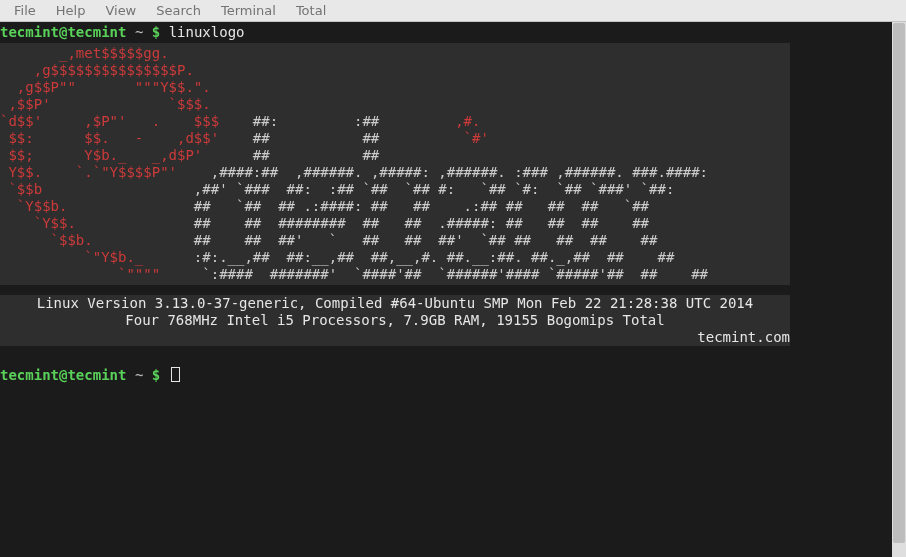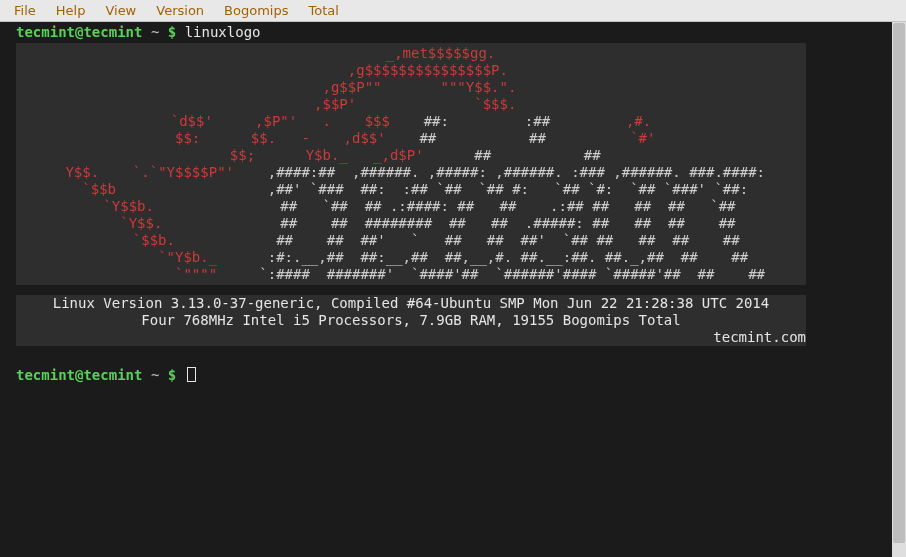--- a/index.html
+++ b/index.html
@@ -11,33 +11,33 @@
     overflow: hidden;
   }
   .menubar {
     background: #e8e8e8;
     height: 22px;
     display: flex;
     align-items: center;
     padding: 0 4px;
     font-family: "DejaVu Sans", sans-serif;
     font-size: 13px;
-    color: #a16207;
+    color: #737373;
     border-bottom: 1px solid #c4c4c4;
   }
   .menubar .menu-item {
     padding: 2px 10px;
     cursor: pointer;
   }
   .terminal {
     background: #1b1b1b;
     width: 100%;
     height: calc(100% - 22px);
     position: relative;
-    padding: 2px 16px;
+    padding: 2px 0;
     font-size: 14px;
     line-height: 17px;
   }
   .scrollbar-track {
     position: absolute;
     right: 0;
     top: 0;
     width: 14px;
     height: 100%;
     background: #dedede;
@@ -58,21 +58,21 @@
   .prompt-user { color: #5ad25a; font-weight: bold; }
   .prompt-path { color: #bbbbbb; }
   .prompt-symbol { color: #5ad25a; font-weight: bold; }
   .cmd { color: #e6e6e6; }
   .ascii-block {
     background: #2e2e2e;
     margin: 2px 0 2px 0;
     padding: 2px 0;
     width: 790px;
   }
-  .ascii-block .term-line { color: #cccccc; text-align: center; }
+  .ascii-block .term-line { color: #cccccc; }
   .swirl { color: #cc3a3a; }
   .accent { color: #cc3a3a; }
   .info-block {
     background: #2e2e2e;
     text-align: center;
     color: #e6e6e6;
     width: 790px;
     margin-top: 10px;
   }
   .cursor-box {
@@ -86,22 +86,22 @@
   
   .mt { margin-top: 4px; }
 </style>
 </head>
 <body>
 
 <div class="menubar">
   <div class="menu-item">File</div>
   <div class="menu-item">Help</div>
   <div class="menu-item">View</div>
-  <div class="menu-item">Version</div>
-  <div class="menu-item">Bogomips</div>
+  <div class="menu-item">Search</div>
+  <div class="menu-item">Terminal</div>
   <div class="menu-item">Total</div>
 </div>
 
 <div class="terminal">
 
   <div class="scrollbar-track">
     <div class="scrollbar-thumb"></div>
   </div>
 
   <div class="term-line"><span class="prompt-user">tecmint@tecmint</span> <span class="prompt-path">~</span> <span class="prompt-symbol">$</span> <span class="cmd">linuxlogo</span></div>
@@ -117,21 +117,21 @@
     <div class="term-line"><span class="swirl"> Y$$.    `.`"Y$$$$P"'</span><span>    ,####:##  ,######. ,#####: ,######. :### ,######. ###.####:</span></div>
     <div class="term-line"><span class="swirl"> `$$b</span><span>                  ,##' `###  ##:  :## `##  `## #:   `## `#:  `## `###' `##:</span></div>
     <div class="term-line"><span class="swirl">  `Y$$b.</span><span>               ##   `##  ## .:####: ##   ##    .:## ##   ##  ##   `##</span></div>
     <div class="term-line"><span class="swirl">    `Y$$.</span><span>              ##    ##  ########  ##   ##  .#####: ##   ##  ##    ##</span></div>
     <div class="term-line"><span class="swirl">      `$$b.</span><span>            ##    ##  ##'   `   ##   ##  ##'  `## ##   ##  ##    ##</span></div>
     <div class="term-line"><span class="swirl">          `"Y$b._</span><span>      :#:.__,##  ##:__,##  ##,__,#. ##.__:##. ##._,##  ##    ##</span></div>
     <div class="term-line"><span class="swirl">              `""""</span><span>     `:####  #######'  `####'##  `######'#### `#####'##  ##    ##</span></div>
   </div>
 
   <div class="info-block">
-    <div class="term-line" style="text-align:center">Linux Version 3.13.0-37-generic, Compiled #64-Ubuntu SMP Mon Jun 22 21:28:38 UTC 2014</div>
+    <div class="term-line" style="text-align:center">Linux Version 3.13.0-37-generic, Compiled #64-Ubuntu SMP Mon Feb 22 21:28:38 UTC 2014</div>
     <div class="term-line" style="text-align:center">Four 768MHz Intel i5 Processors, 7.9GB RAM, 19155 Bogomips Total</div>
     <div class="term-line" style="text-align:right">tecmint.com</div>
   </div>
 
   <div class="term-line mt">&nbsp;</div>
 
   <div class="term-line"><span class="prompt-user">tecmint@tecmint</span> <span class="prompt-path">~</span> <span class="prompt-symbol">$</span> <span class="cursor-box"></span></div>
 
 </div>
 

